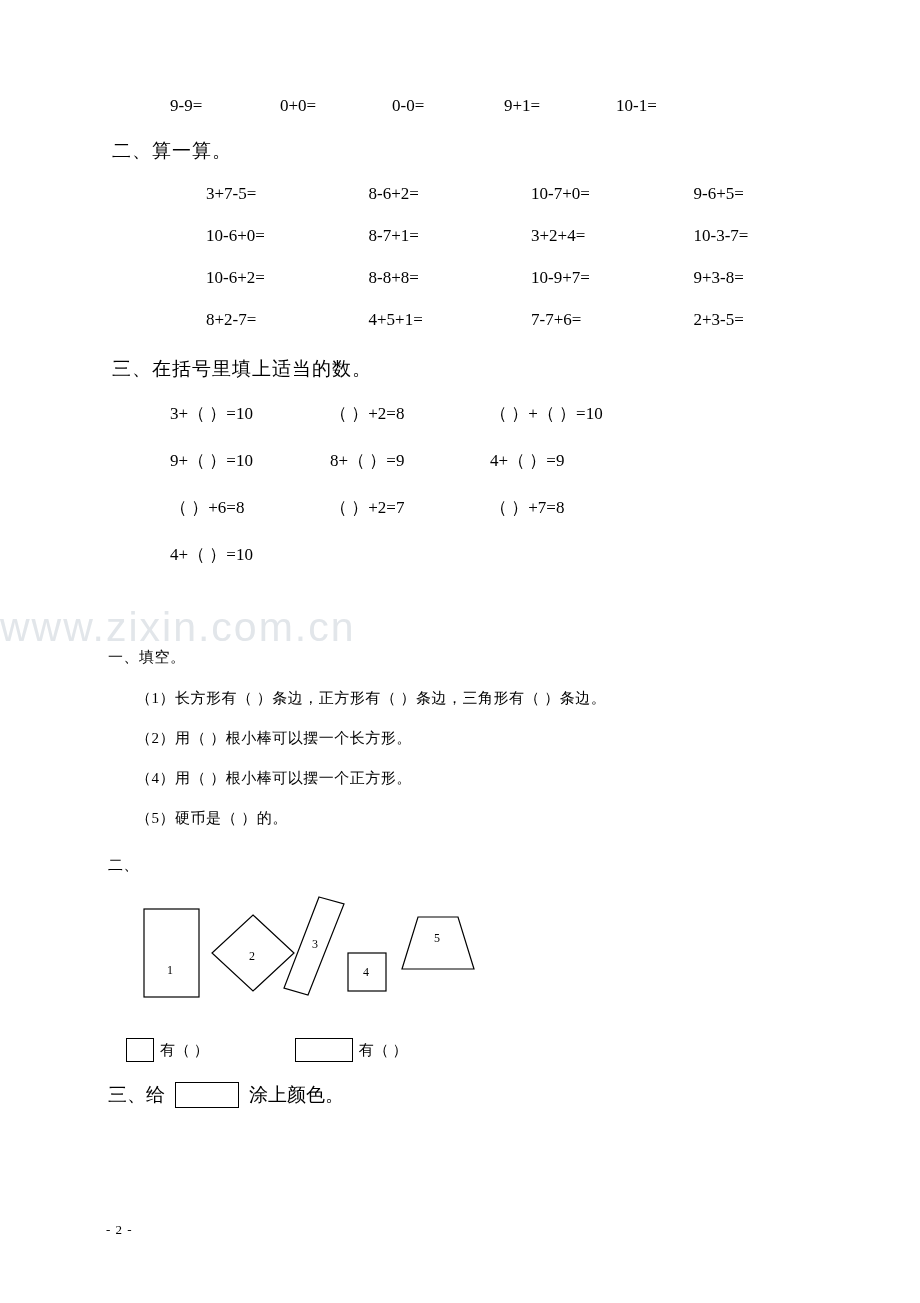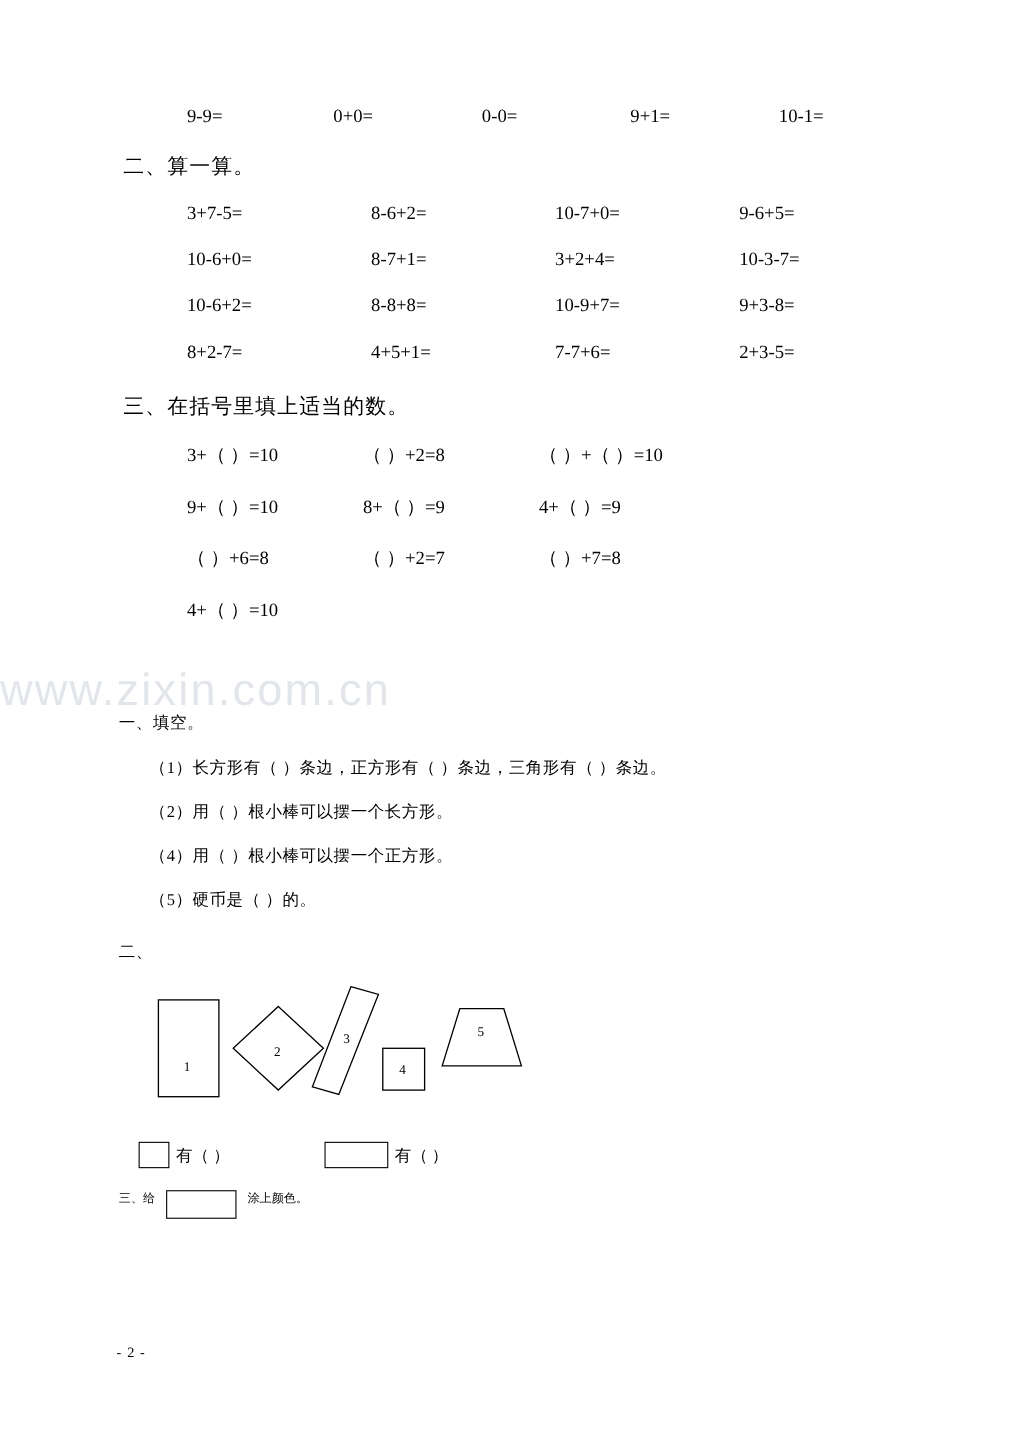--- a/index.html
+++ b/index.html
@@ -44,31 +44,30 @@
     z-index: 5;
   }
 
   
   .exprow {
     display: flex;
     font-size: 17px;
     margin: 0 0 22px 0;
     padding-left: 62px;
     box-sizing: border-box;
-    justify-content: space-between;
   }
   .exprow .cell {
     white-space: nowrap;
   }
 
   
   .row-5 .cell { width: 112px; }
   .row-5 .cell:first-child { width: 110px; }
 
-  .row-4 .cell { width: 148px; }
+  .row-4 .cell { width: 148px; margin-left: 36px; }
 
   .section-head {
     font-size: 19px;
     margin: 0 0 20px 0;
     padding-left: 4px;
     letter-spacing: 1px;
   }
   .section-head.second { margin-top: 26px; }
 
   
@@ -130,22 +129,22 @@
     border: 1px solid #000;
     margin-right: 6px;
   }
   .box-sq { width: 26px; height: 22px; }
   .box-rect { width: 56px; height: 22px; }
   .box-rect2 { width: 62px; height: 24px; }
   .gap { display: inline-block; width: 86px; }
 
   .last-line {
     display: flex;
-    align-items: flex-start;
-    font-size: 11px;
+    align-items: center;
+    font-size: 19px;
     padding-left: 0px;
     margin-top: 20px;
   }
   .pagenum {
     position: absolute;
     left: 106px;
     top: 1222px;
     font-size: 13px;
     letter-spacing: 1px;
   }

